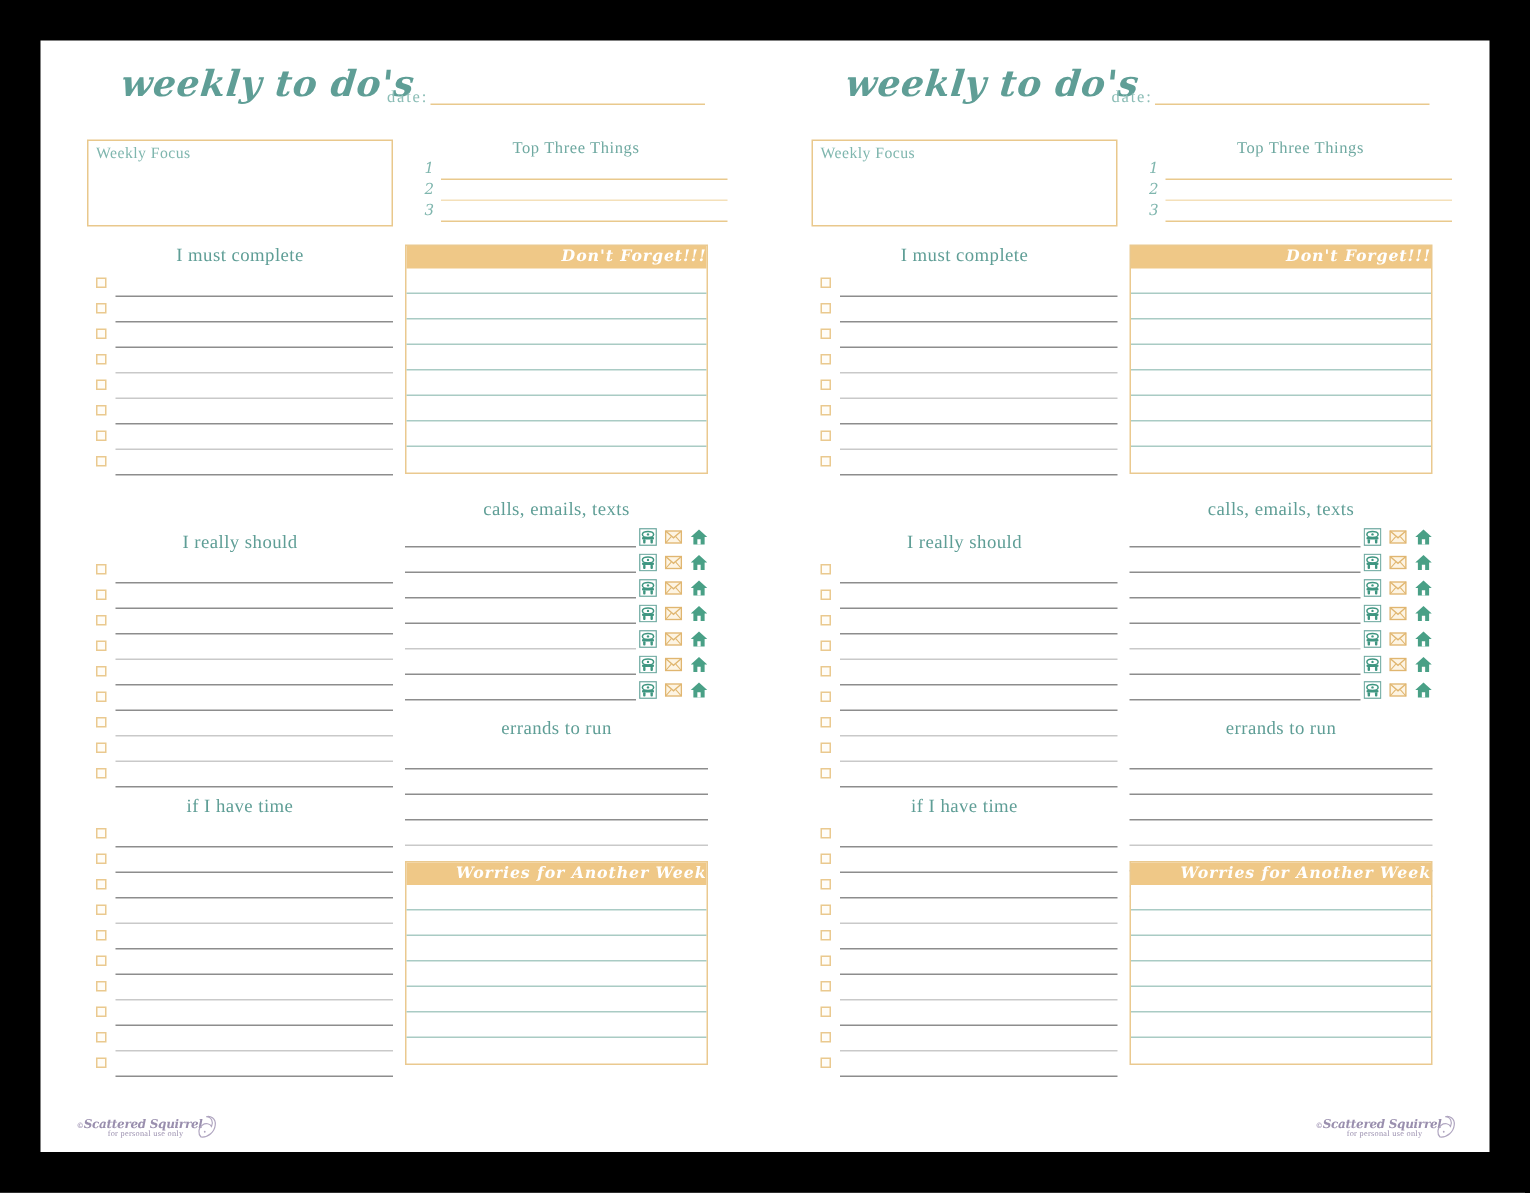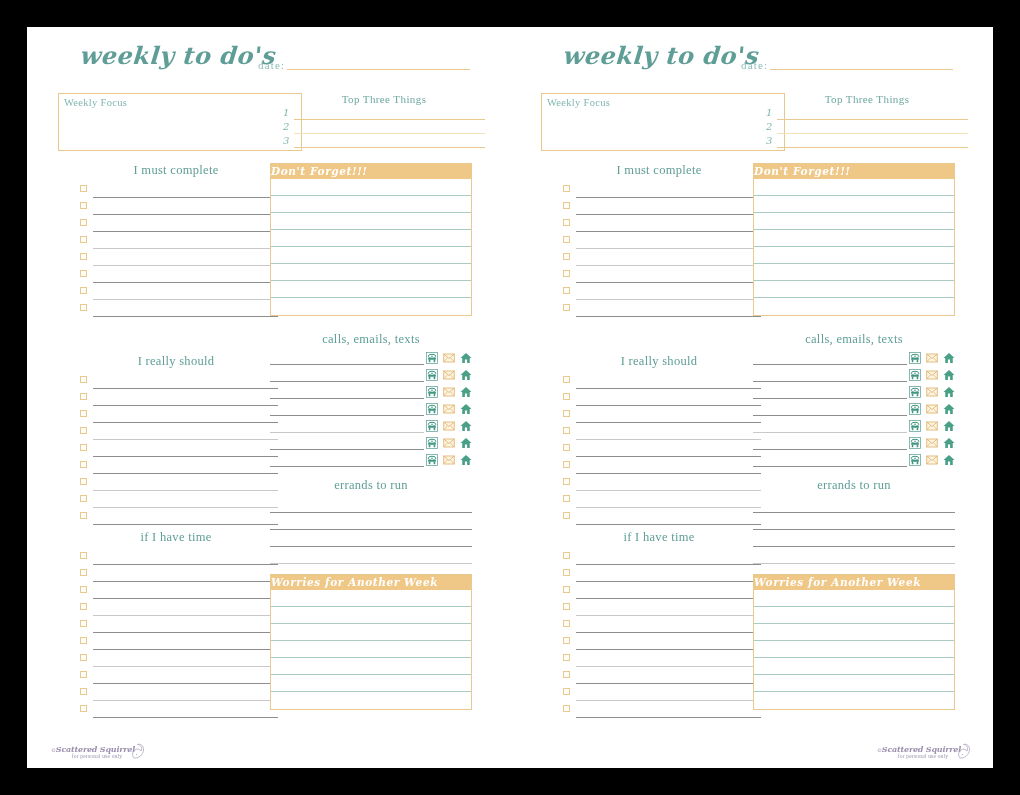--- a/index.html
+++ b/index.html
@@ -54,21 +54,21 @@
   .hdr-date-rule {
     position: absolute; left: 229px; top: 24px;
     width: 183px; height: 1px;
     background: #e9c98d;
   }
 
   
   .focusrow { position: relative; height: 62px; margin-top: 10px; }
   .focusbox {
     position: absolute; left: 0; top: 0;
-    width: 244px; height: 58px;
+    width: 204px; height: 58px;
     border: 1px solid #e9c88c;
     background: #ffffff;
     padding-left: 11px;
   }
   .focusbox-label {
     position: absolute; left: 5px; top: 3px;
     font-size: 10.5px; color: #7fb6ae;
     letter-spacing: 0.3px;
   }
   .topthree {
@@ -120,21 +120,21 @@
   
   .boxlist { border: 1px solid #eac98f; background: #fff; }
   .boxlist-hdr {
     height: 15px;
     background: #efc887;
     color: #ffffff;
     font-family: "DejaVu Serif", serif;
     font-style: italic; font-weight: bold;
     font-size: 10.5px;
     letter-spacing: 0.6px;
-    text-align: left;
+    text-align: right;
     line-height: 15px;
   }
   .boxlist-body { }
   .bl-row {
     height: 17px;
     border-bottom: 1px solid #a9cbc4;
   }
   .bl-row:last-child { border-bottom: none; }
 
   
@@ -156,21 +156,21 @@
   .plainlines { position: relative; }
   .pl-row { position: relative; height: 17px; }
   .pl-line {
     position: absolute; left: 0; right: 0; top: 13px;
     height: 1px; background: #8d8d8d;
   }
   .pl-row.pale .pl-line { background: #c9c9c9; }
 
   
   .cols { position: relative; }
-  .col-l { position: absolute; left: 16px;  top: 0; width: 204px; }
+  .col-l { position: absolute; left: 0;  top: 0; width: 204px; }
   .col-r { position: absolute; left: 212px; top: 0; width: 202px; }
 
   
   .footer {
     position: absolute; bottom: 4px;
     width: 92px; height: 20px;
   }
   .page:nth-child(1) .footer { left: 24px; }
   .page:nth-child(2) .footer { right: 24px; }
   .fw-line1 {

